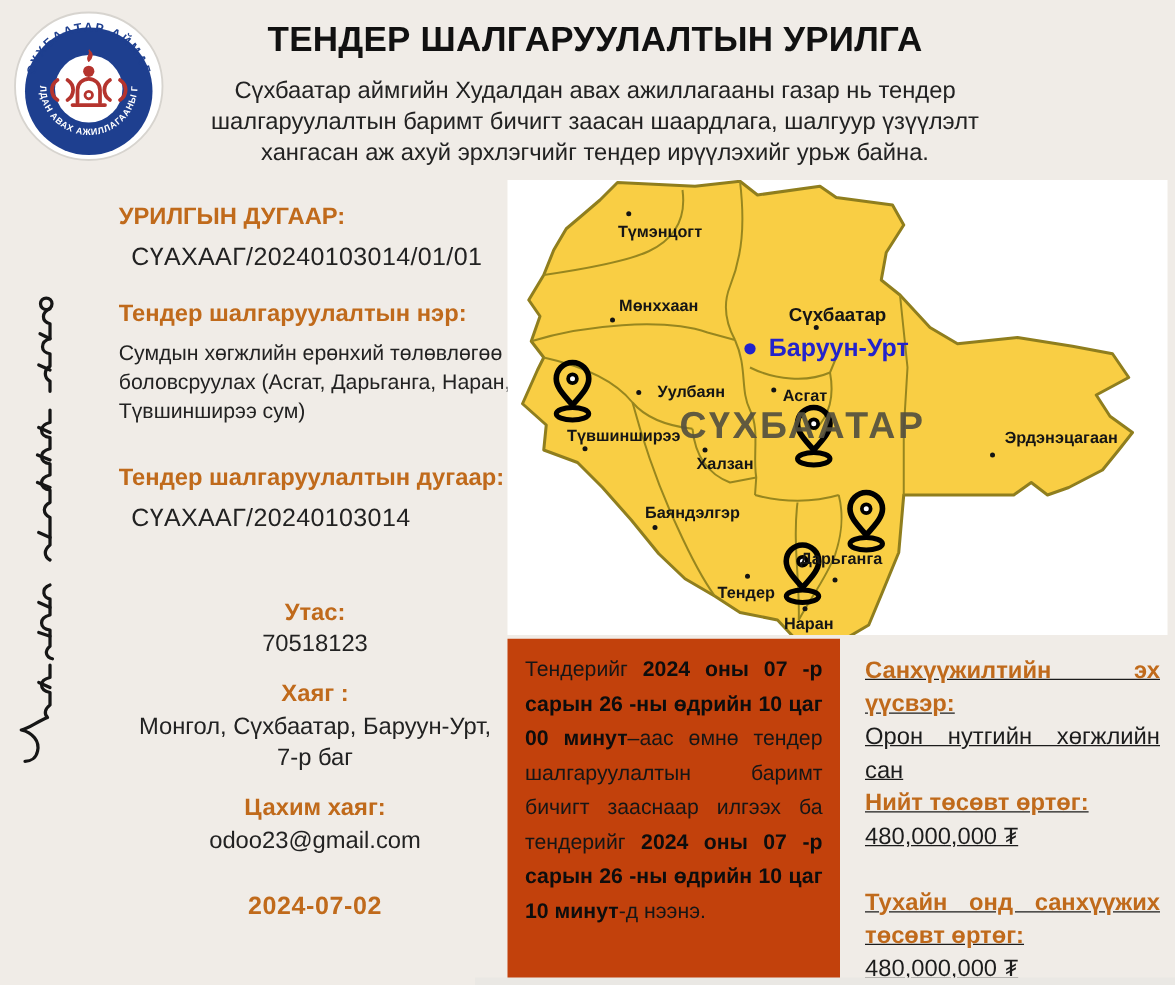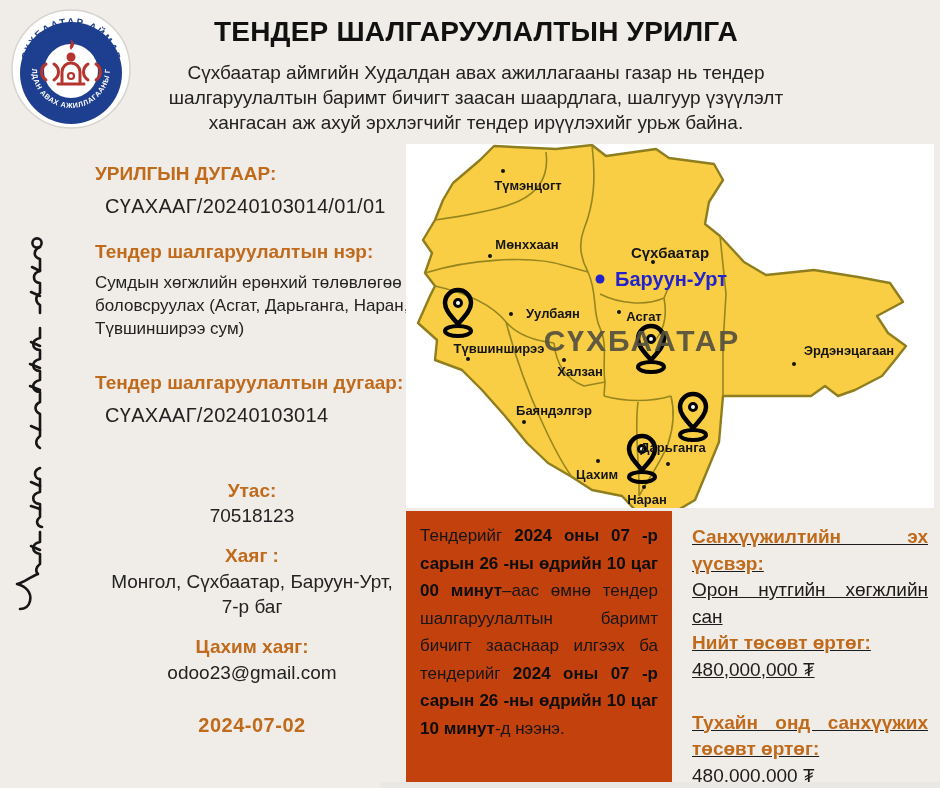--- a/index.html
+++ b/index.html
@@ -201,21 +201,21 @@
       <div class="map-label" style="left: 410px; top: 206px; margin-left: 33px;">Эрдэнэцагаан</div>
       <div class="map-dot" style="left: 388px; top: 220px;"></div>
       <div class="map-label" style="left: 93px; top: 204px;">Түвшинширээ</div>
       <div class="map-dot" style="left: 62px; top: 215px;"></div>
       <div class="map-label" style="left: 174px; top: 227px;">Халзан</div>
       <div class="map-dot" style="left: 158px; top: 216px;"></div>
       <div class="map-label" style="left: 148px; top: 266px;">Баяндэлгэр</div>
       <div class="map-dot" style="left: 118px; top: 278px;"></div>
       <div class="map-label" style="left: 267px; top: 303px;">Дарьганга</div>
       <div class="map-dot" style="left: 262px; top: 320px;"></div>
-      <div class="map-label" style="left: 191px; top: 330px;">Цахим</div>
+      <div class="map-label" style="left: 191px; top: 330px;">Тендер</div>
       <div class="map-dot" style="left: 192px; top: 317px;"></div>
       <div class="map-label" style="left: 241px; top: 355px;">Наран</div>
       <div class="map-dot" style="left: 238px; top: 343px;"></div>
       <div class="capital-label" style="left: 265px; top: 135px;">Баруун-Урт</div>
       <div class="capital-dot" style="left: 194px; top: 135px; background: rgb(35, 35, 203);"></div>
     </div>
 
   <div class="deadline">
     <div class="txt" id="deadline-text"><span>Тендерийг </span><b>2024 оны 07 -р сарын 26 -ны өдрийн 10 цаг 00 минут</b><span>–аас өмнө тендер шалгаруулалтын баримт бичигт зааснаар илгээх ба тендерийг </span><b>2024 оны 07 -р сарын 26 -ны өдрийн 10 цаг 10 минут</b><span>-д нээнэ.</span></div>
   </div>

